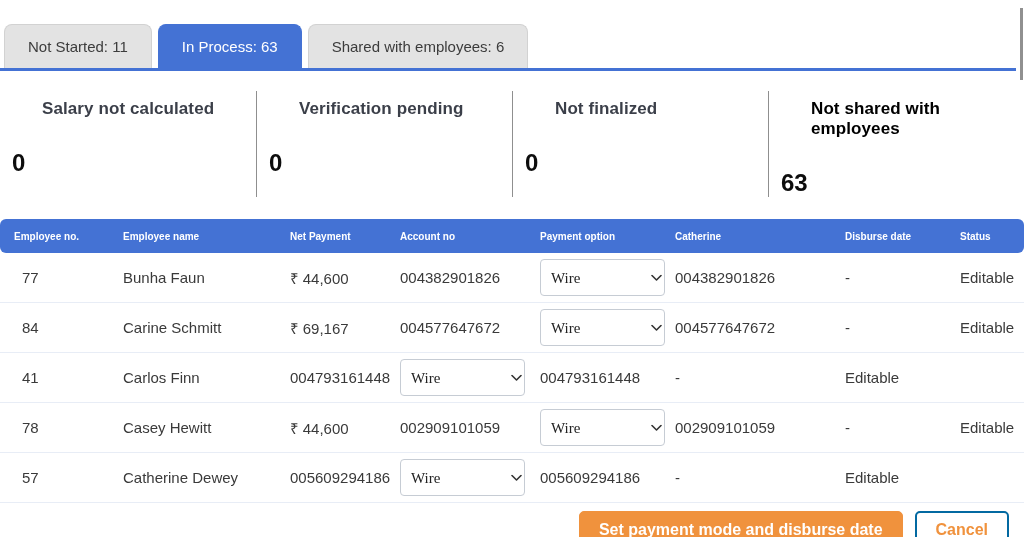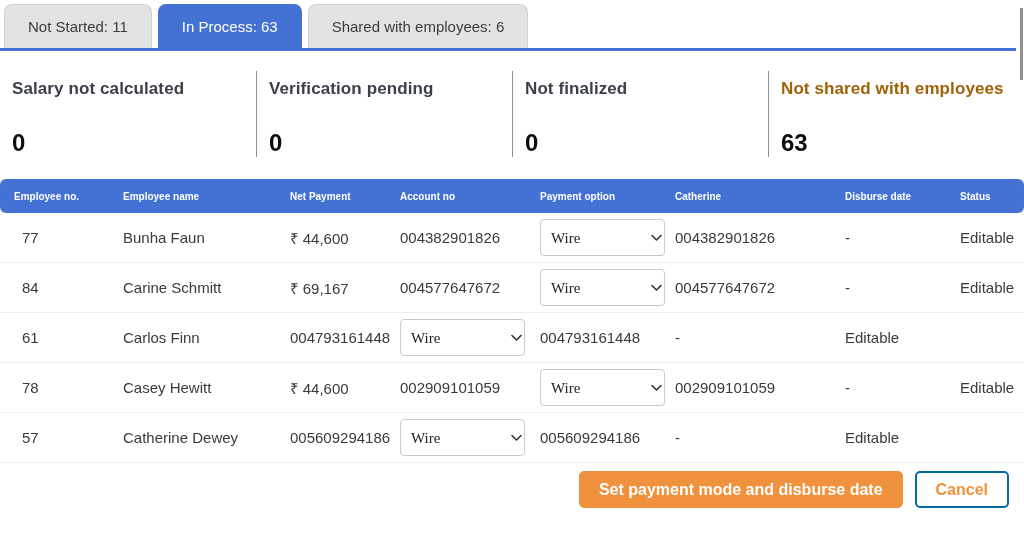--- a/index.html
+++ b/index.html
@@ -1,34 +1,34 @@
 <!DOCTYPE html>
 <html><head>
 <meta charset="utf-8">
 <style>
   * { margin:0; padding:0; box-sizing:border-box; }
   html,body { width:1024px; height:537px; background:#ffffff; overflow:hidden;
     font-family:"Liberation Sans", sans-serif; color:#3a3a3a; }
   .page { position:relative; width:1024px; height:537px; }
 
   
-  .tabbar { padding-top:4px; }
+  .tabbar { padding-top:24px; }
   .tabs { display:flex; gap:6px; margin-left:4px; align-items:flex-end; }
   .tab { padding:13px 23px; font-size:15px; color:#3c3c3c; background:#e3e3e3;
     border:1px solid #d2d2d2; border-bottom:none; border-radius:8px 8px 0 0;
     cursor:pointer; white-space:nowrap; }
   .tab.active { background:#4472d4; border-color:#4472d4; color:#ffffff; }
   .tab-underline { height:3px; background:#4472d4; width:1016px; }
 
   
   .summary { display:grid; grid-template-columns:repeat(4,256px); padding:20px 0 22px 0; }
   .card { padding:8px 12px 0 12px; }
   .card + .card { border-left:1px solid #8f8f8f; }
-  .card-label { font-size:17px; font-weight:700; color:#3b3f49; letter-spacing:.1px; }
-  .card-label.highlight { color:#a16207; }
+  .card-label { font-size:17px; font-weight:700; color:#3b3f49; letter-spacing:.1px;margin-left:30px; }
+  .card-label.highlight { color:#000000; }
   .card-value { margin-top:30px; font-size:24px; font-weight:800; color:#0d0d0d; }
 
   
   .grid-row { display:grid;
     grid-template-columns:109px 167px 110px 140px 135px 170px 115px 1fr;
     padding-left:14px; padding-right:10px; align-items:center; }
   .thead { background:#4472d4; color:#ffffff; height:34px; border-radius:6px;
     font-size:10px; font-weight:700; }
   .trow { height:50px; border-bottom:1px solid #e8edf6; font-size:15px; color:#3a3a3a; }
   .trow .cell-empno { padding-left:8px; }
@@ -127,21 +127,21 @@
         <svg class="chev" width="11" height="7" viewBox="0 0 11 7">
             <path d="M1 1l4.5 4.5L10 1" fill="none" stroke="#333" stroke-width="1.6" stroke-linecap="round" stroke-linejoin="round"></path>
           </svg>
       </div>
       <div class="cell">004577647672</div>
       <div class="cell">-</div>
       <div class="cell">Editable</div>
     </div>
 
     <div class="grid-row trow">
-      <div class="cell cell-empno">61</div>
+      <div class="cell cell-empno">41</div>
       <div class="cell">Carlos Finn</div>
       <div class="cell">004793161448</div>
       <div class="select-wrap">
         <select class="payment-select">
           <option>Wire</option>
         </select>
         <svg class="chev" width="11" height="7" viewBox="0 0 11 7">
             <path d="M1 1l4.5 4.5L10 1" fill="none" stroke="#333" stroke-width="1.6" stroke-linecap="round" stroke-linejoin="round"></path>
           </svg>
       </div>

